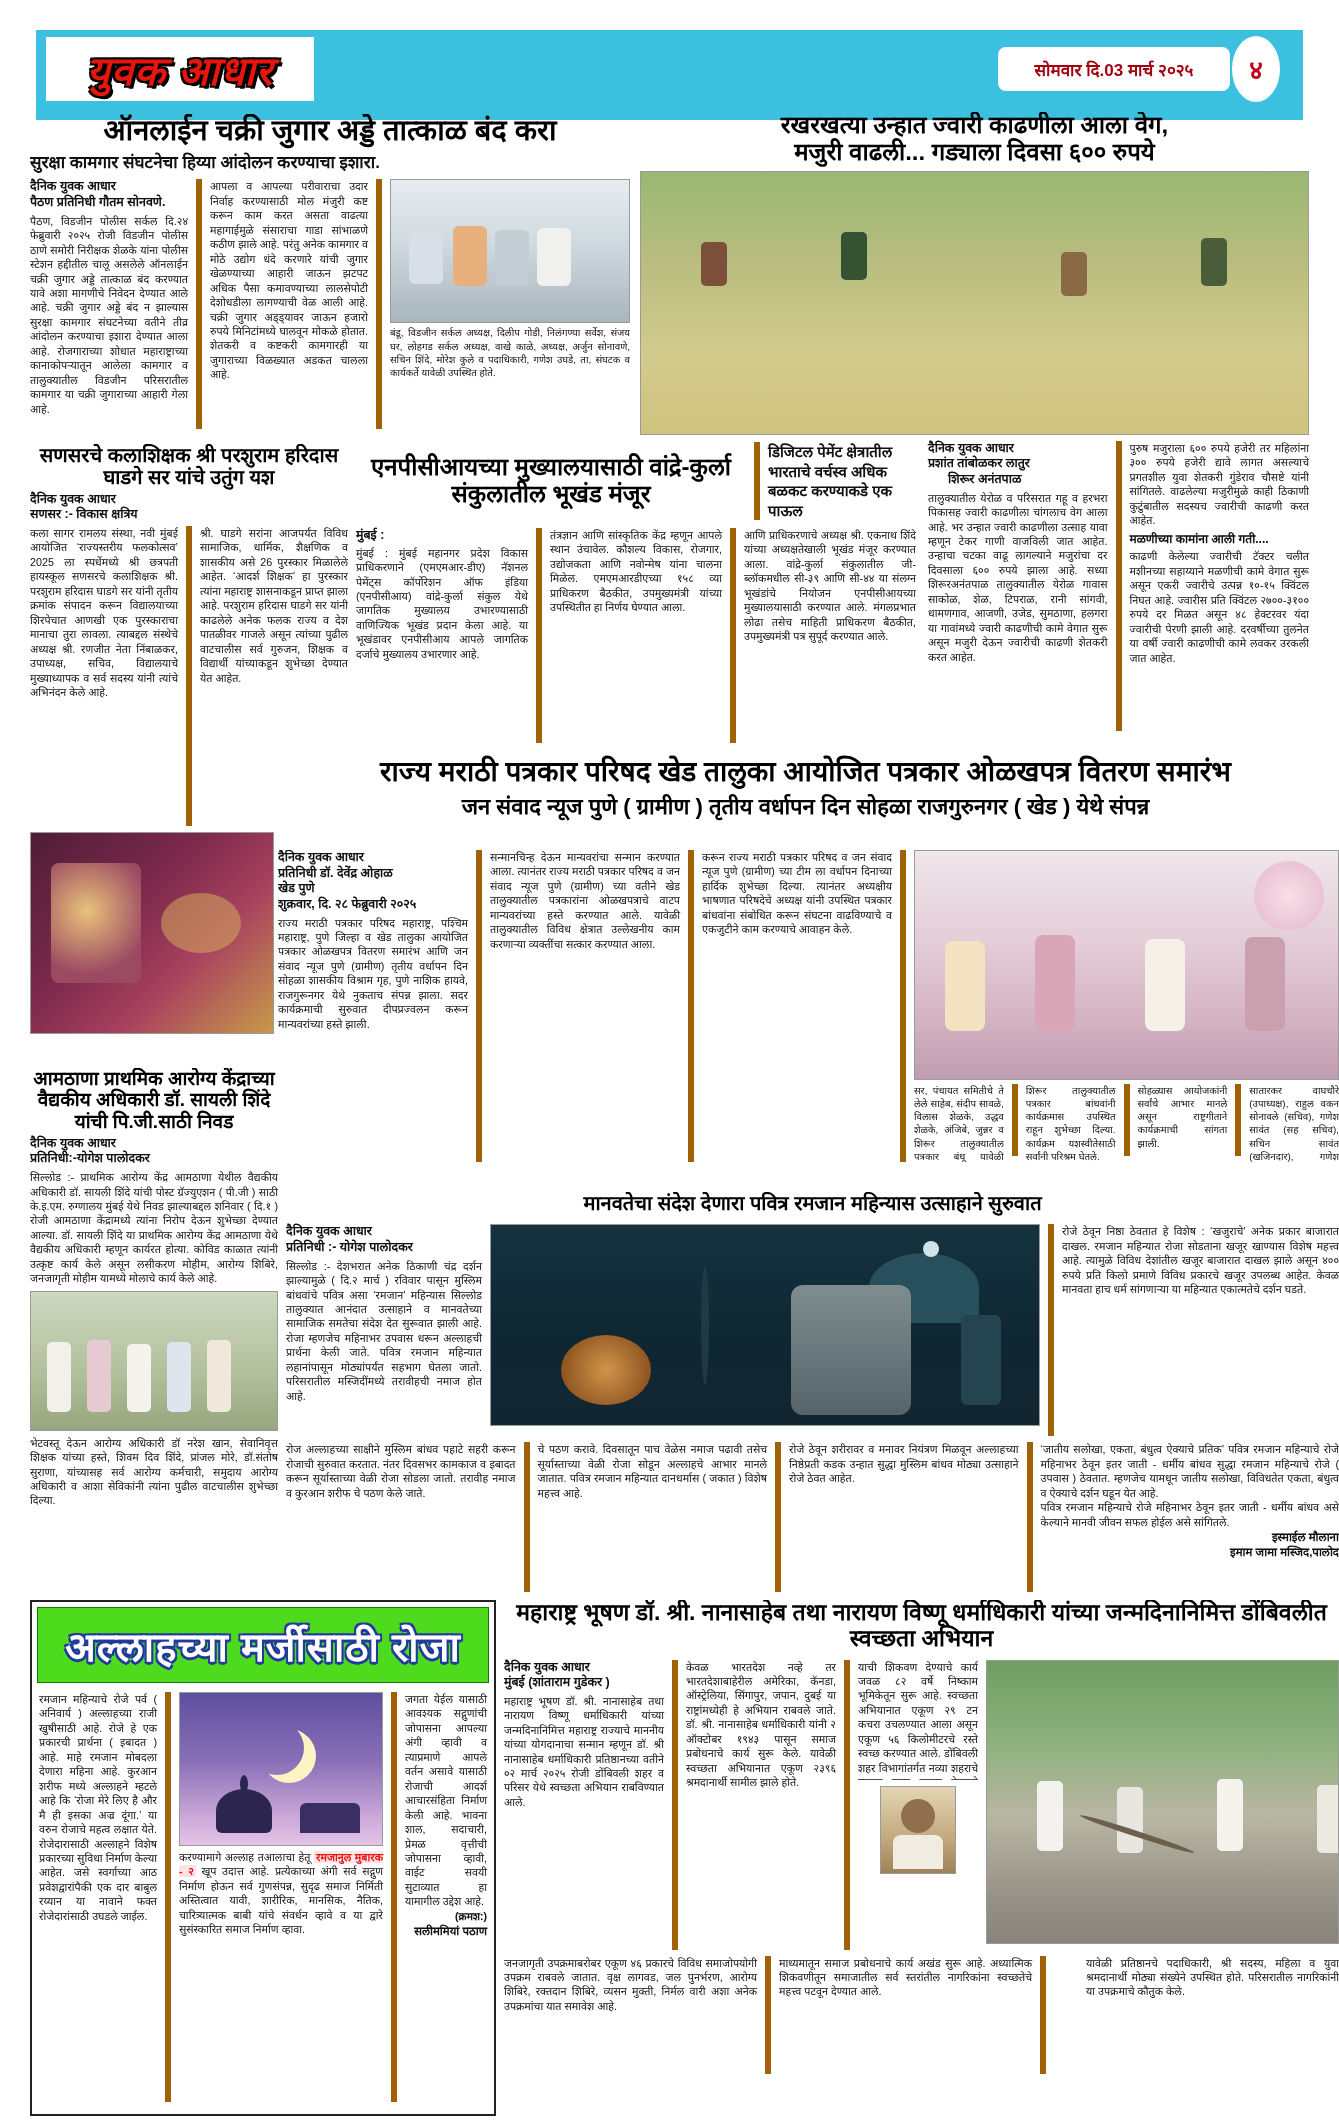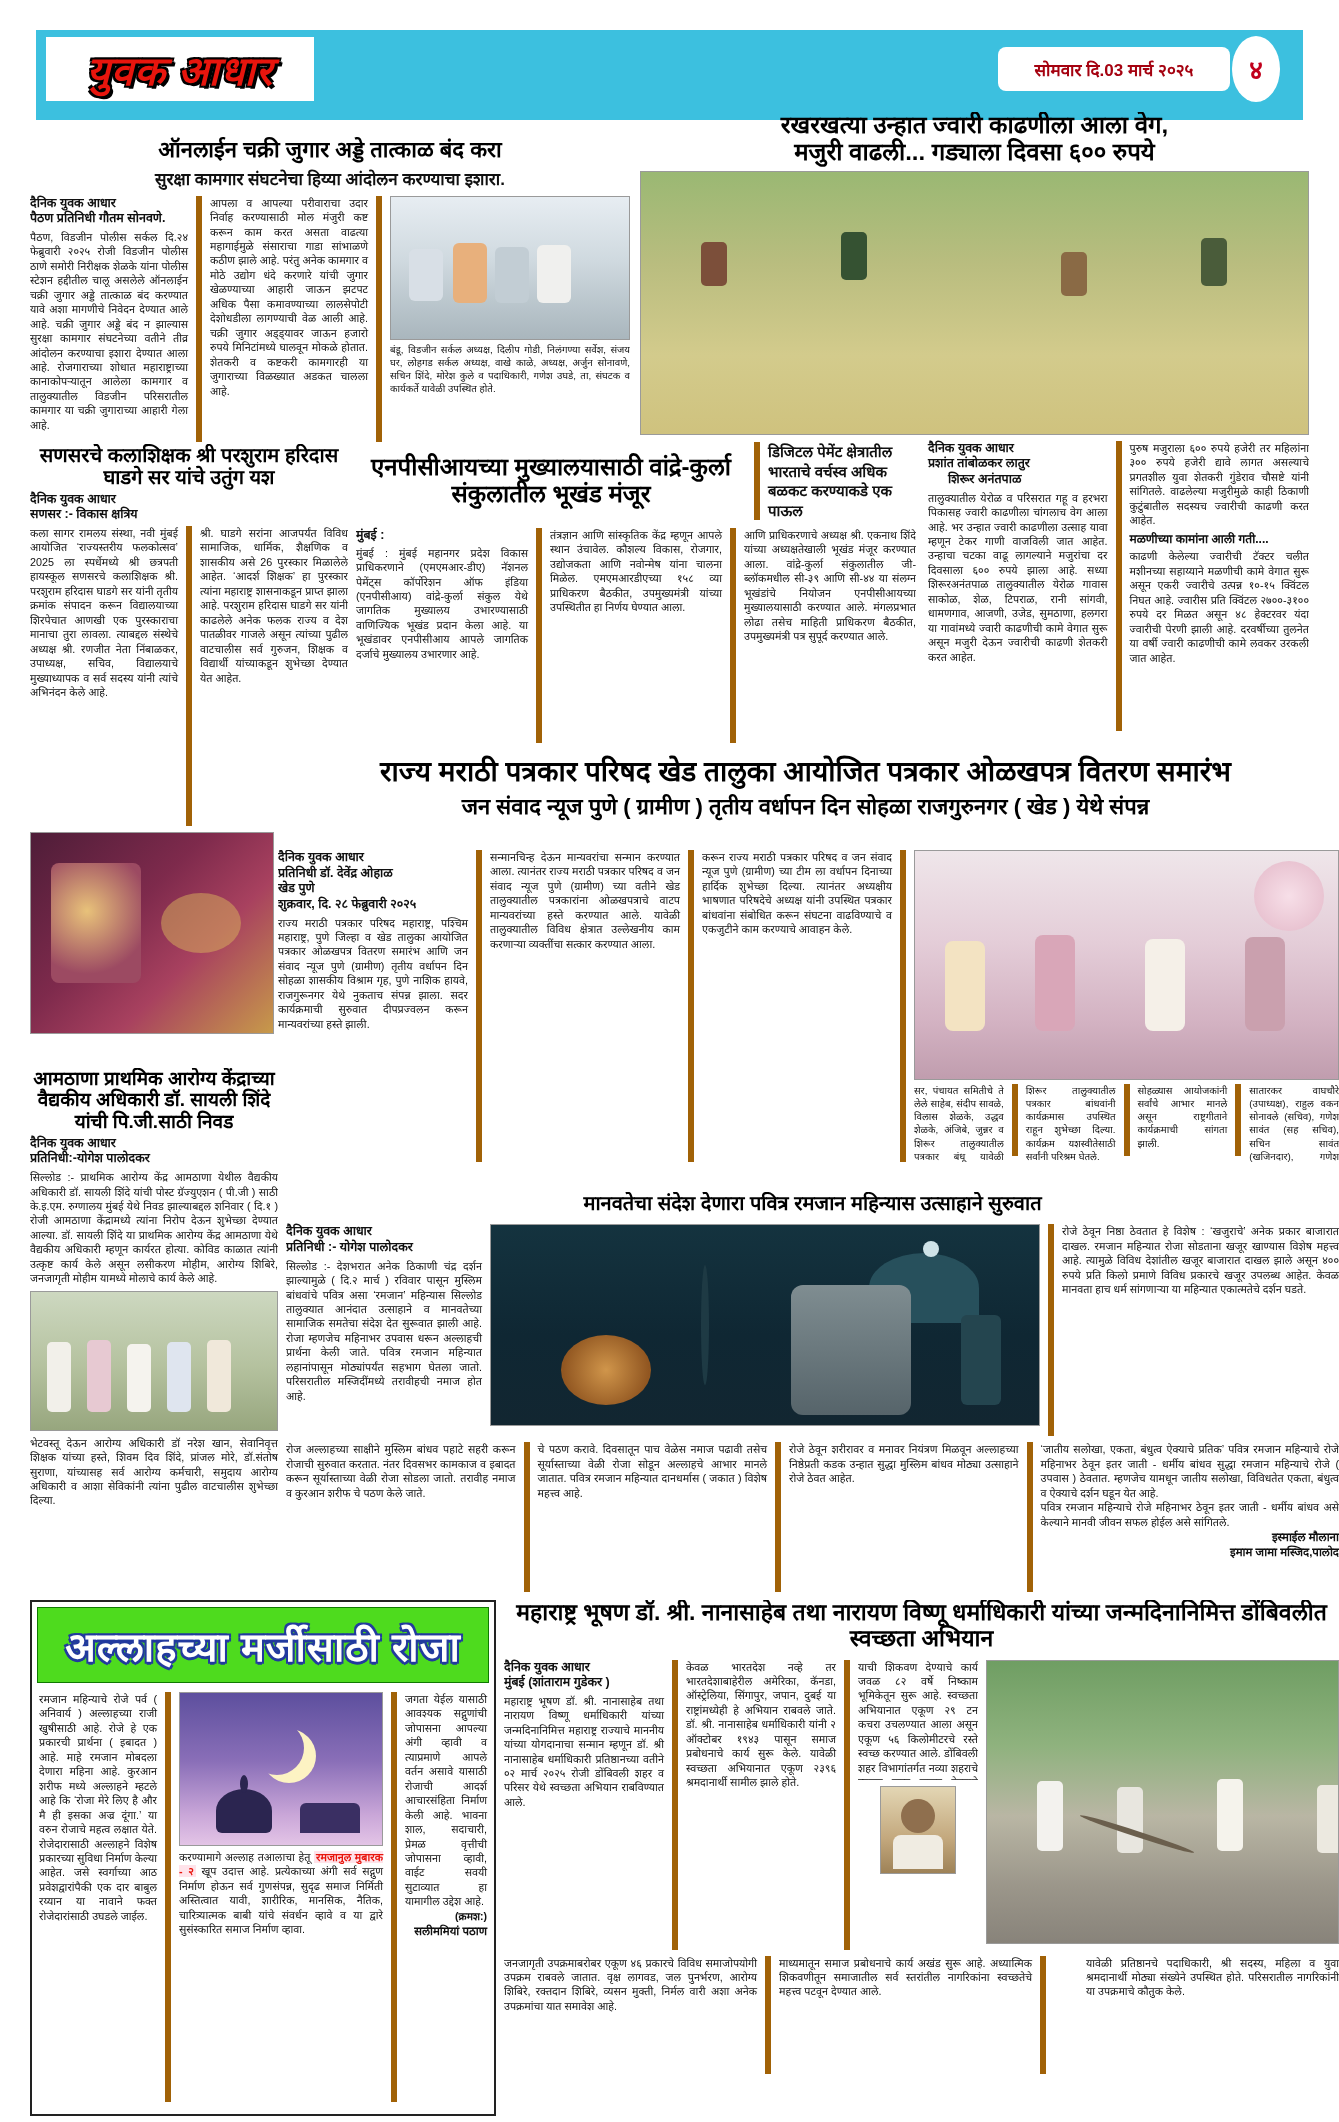--- a/index.html
+++ b/index.html
@@ -12,21 +12,21 @@
   .logo-box{position:absolute;left:10px;top:7px;width:268px;height:64px;background:#fff;
             display:flex;align-items:center;justify-content:center;}
   .logo-text{font-size:40px;font-weight:800;font-style:italic;color:#e8150d;letter-spacing:1px;
              text-shadow:-2px -2px 0 #000,2px -2px 0 #000,-2px 2px 0 #000,2px 2px 0 #000,3px 3px 0 #000;}
   .date-box{position:absolute;left:962px;top:17px;width:232px;height:44px;background:#fff;border-radius:8px;
             display:flex;align-items:center;justify-content:center;font-weight:800;color:#a50210;font-size:17px;}
   .page-oval{position:absolute;left:1196px;top:6px;width:48px;height:66px;background:#fff;border-radius:50%;
              display:flex;align-items:center;justify-content:center;font-weight:800;color:#c1001c;font-size:26px;}
   
   .hl{font-weight:800;color:#000;text-align:center;line-height:1.12;}
-  .sub{font-weight:800;text-align:center;}
+  .sub{font-weight:800;}
   .by{font-weight:800;font-size:12.5px;line-height:1.25;}
   .bt{font-size:10.8px;text-align:justify;line-height:1.34;}
   .row{display:flex;gap:8px;}
   .vsep{border-left:6px solid #a16207;padding-left:8px;}
   .ph{border:1px solid #9a9a9a;position:relative;overflow:hidden;}
   .bold{font-weight:800;}
   .small{font-size:9.8px;}
   .red{color:#e8150d;font-weight:800;background:#ffe3ea;padding:0 2px;}
   .sign{font-weight:800;text-align:right;font-size:11.5px;}
   .green-banner{background:#4edb1e;border:1px solid #0e7a00;display:flex;align-items:center;justify-content:center;}
@@ -47,21 +47,21 @@
     </div>
     <div class="date-box">
       <span>सोमवार दि.03 मार्च २०२५</span>
     </div>
     <div class="page-oval">
       <span>४</span>
     </div>
   </div>
 
   <div class="abs art" style="left:30px;top:114px;width:600px;height:328px;">
-    <div class="hl" style="font-size:22px;margin-top:24px;">ऑनलाईन चक्री जुगार अड्डे तात्काळ बंद करा</div>
+    <div class="hl" style="font-size:29px;">ऑनलाईन चक्री जुगार अड्डे तात्काळ बंद करा</div>
     <div class="sub" style="font-size:17px;margin-top:4px;">सुरक्षा कामगार संघटनेचा हिय्या आंदोलन करण्याचा इशारा.</div>
     <div class="row" style="margin-top:6px;height:250px;">
       <div style="width:158px;">
         <div class="by">दैनिक युवक आधार</div>
         <div class="by" style="margin-bottom:3px;">पैठण प्रतिनिधी गौतम सोनवणे.</div>
         <div class="bt">पैठण, विडजीन पोलीस सर्कल दि.२४ फेब्रुवारी २०२५ रोजी विडजीन पोलीस ठाणे समोरी निरीक्षक शेळके यांना पोलीस स्टेशन हद्दीतील चालू असलेले ऑनलाईन चक्री जुगार अड्डे तात्काळ बंद करण्यात यावे अशा मागणीचे निवेदन देण्यात आले आहे. चक्री जुगार अड्डे बंद न झाल्यास सुरक्षा कामगार संघटनेच्या वतीने तीव्र आंदोलन करण्याचा इशारा देण्यात आला आहे. रोजगाराच्या शोधात महाराष्ट्राच्या कानाकोपऱ्यातून आलेला कामगार व तालुक्यातील विडजीन परिसरातील कामगार या चक्री जुगाराच्या आहारी गेला आहे.</div>
       </div>
       <div class="vsep" style="width:158px;">
         <div class="bt">आपला व आपल्या परीवाराचा उदार निर्वाह करण्यासाठी मोल मंजुरी कष्ट करून काम करत असता वाढत्या महागाईमुळे संसाराचा गाडा सांभाळणे कठीण झाले आहे. परंतु अनेक कामगार व मोठे उद्योग धंदे करणारे यांची जुगार खेळण्याच्या आहारी जाऊन झटपट अधिक पैसा कमावण्याच्या लालसेपोटी देशोधडीला लागण्याची वेळ आली आहे. चक्री जुगार अड्ड्यावर जाऊन हजारो रुपये मिनिटांमध्ये घालवून मोकळे होतात. शेतकरी व कष्टकरी कामगारही या जुगाराच्या विळख्यात अडकत चालला आहे.</div>
       </div>

